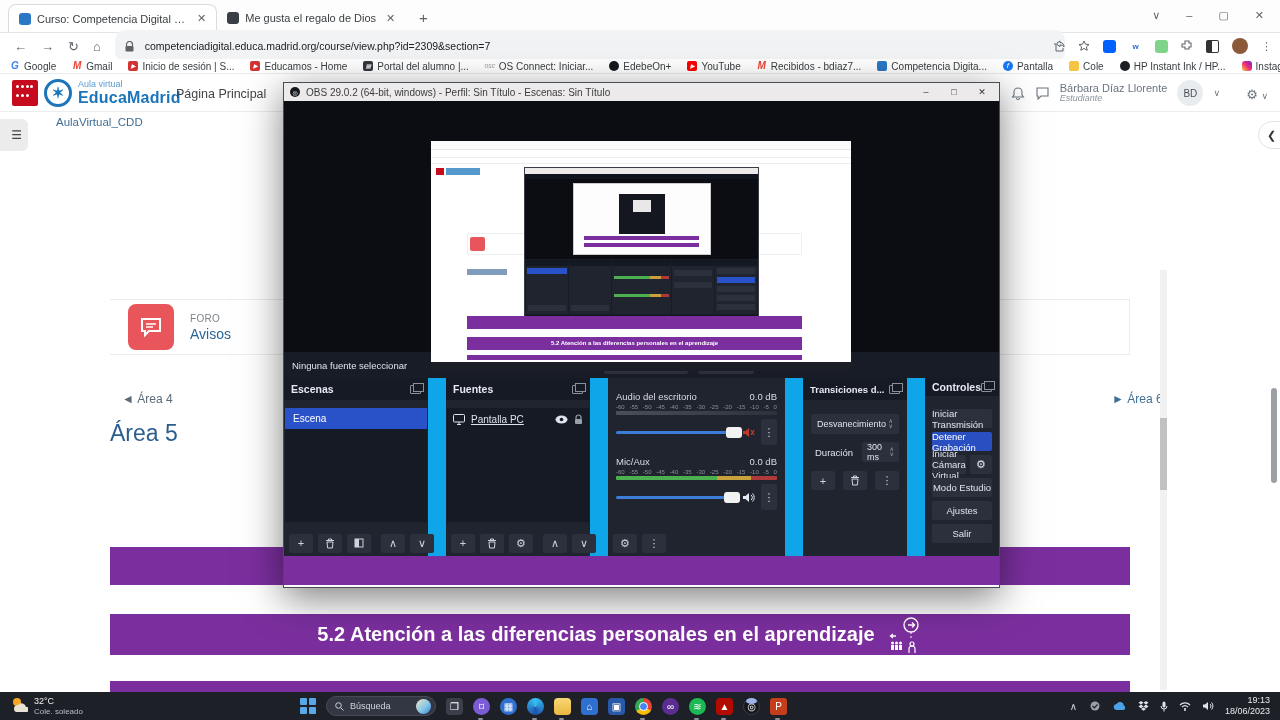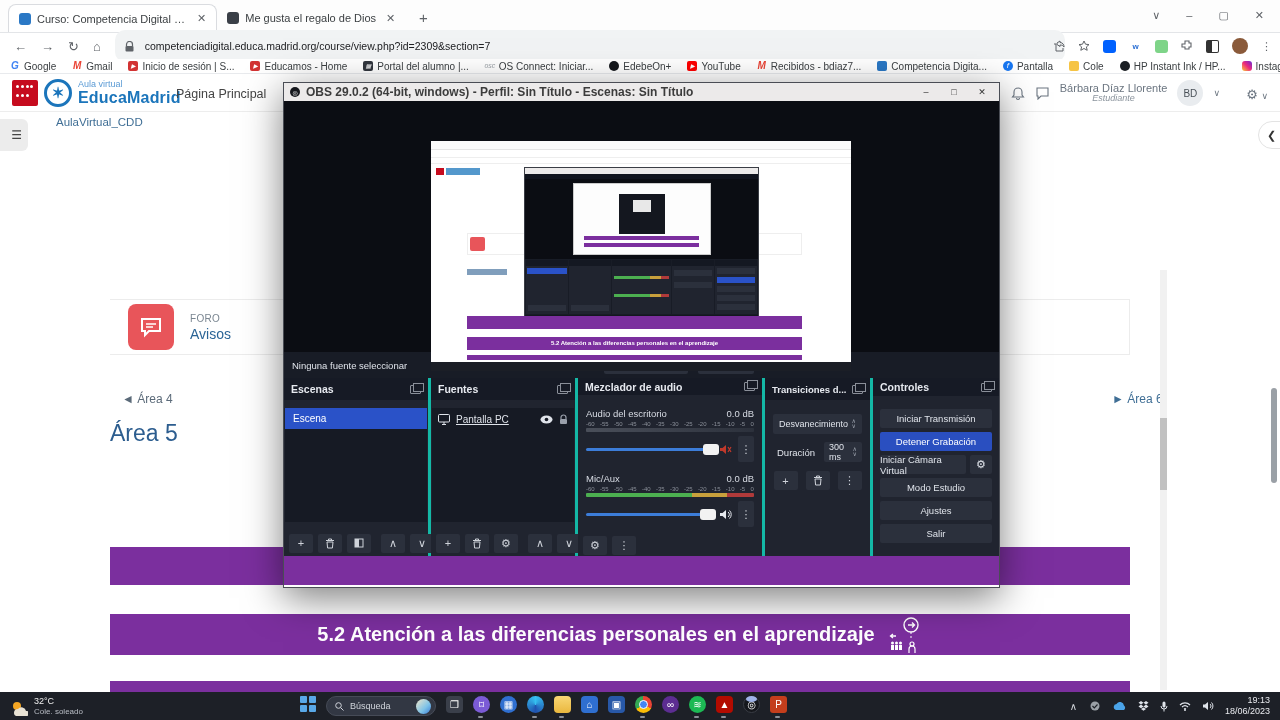--- a/index.html
+++ b/index.html
@@ -42,21 +42,21 @@
   
   #pageheader { position:absolute; top:75px; left:0; width:1280px; height:37px; background:#fff; border-bottom:1px solid #ededed; }
   #logo { position:absolute; left:12px; top:4px; display:flex; align-items:center; gap:6px; }
   #flag { width:26px; height:26px; background:#c60b1e; border-radius:2px; display:grid; grid-template-columns:repeat(4,1fr); padding:5px 4px; gap:1px; }
   #flag i { width:3px; height:3px; background:#fff; border-radius:50%; }
   #logo-star { width:28px; height:28px; border:3px solid #1b75bb; border-radius:50%; color:#1b75bb; font-size:15px; line-height:22px; text-align:center; font-weight:bold; }
   .logo-small { font-size:9px; color:#5b9bd5; }
   .logo-name { font-size:16px; font-weight:bold; color:#1b75bb; letter-spacing:.2px; }
   #topnav { position:absolute; left:176px; top:12px; display:flex; gap:28px; font-size:12.5px; color:#444; }
   #userbox { position:absolute; right:60px; top:5px; display:flex; align-items:center; gap:10px; }
-  .uname { font-size:11px; color:#6b7580; text-align:center; line-height:1.1; }
+  .uname { font-size:11px; color:#6b7580; text-align:left; line-height:1.1; }
   .urole { font-size:9px; font-style:italic; color:#8a939c; }
   #bd { width:26px; height:26px; border-radius:50%; background:#e9ecef; color:#495057; font-size:10px; display:flex; align-items:center; justify-content:center; }
   .chev { color:#6b7580; font-size:9px; }
   #gearbox { position:absolute; right:12px; top:12px; color:#6b7580; font-size:13px; }
   #drawer-btn { position:absolute; left:-14px; top:119px; width:42px; height:32px; background:#ececec; border-radius:6px; display:flex; align-items:center; justify-content:flex-end; padding-right:6px; color:#444; font-size:12px; }
   #breadcrumb { position:absolute; left:56px; top:116px; font-size:11.5px; color:#3f6e95; }
   #foro-card { position:absolute; left:110px; top:299px; width:1020px; height:56px; background:#fff; border:1px solid #ececec; border-left:none; display:flex; align-items:center; padding-left:18px; gap:16px; }
   #foro-icon { width:46px; height:46px; background:#e8555a; border-radius:8px; display:flex; align-items:center; justify-content:center; }
   .foro-type { font-size:10px; color:#7a8691; letter-spacing:.3px; }
   .foro-link { font-size:14px; color:#2a6496; margin-top:2px; }
@@ -69,21 +69,21 @@
   #banner .btxt { color:#fff; font-size:20px; font-weight:bold; }
   #pbar3 { top:681px; height:12px; }
   #page-scroll { position:absolute; left:1160px; top:270px; width:7px; height:420px; background:#f1f1f1; }
   #page-thumb { position:absolute; left:1160px; top:418px; width:7px; height:72px; background:#c1c1c1; }
   #edge-thumb { position:absolute; left:1271px; top:388px; width:6px; height:95px; background:#9aa0a6; border-radius:3px; }
   #right-drawer-btn { position:absolute; right:-10px; top:121px; width:32px; height:28px; background:#fff; border:1px solid #e3e3e3; border-radius:14px 0 0 14px; display:flex; align-items:center; padding-left:8px; color:#333; font-size:11px; }
 
   
   #obs { position:absolute; left:283px; top:82px; width:717px; height:506px; box-shadow:0 10px 36px rgba(0,0,0,.5); border:1px solid #4a4d55; }
   #obs-titlebar { height:18px; background:#eceaea; display:flex; align-items:center; padding:0 6px; gap:6px; }
-  #obs-titlebar .ttl { font-size:12px; color:#3c3c3c; flex:1; white-space:nowrap; overflow:hidden;font-weight:bold; }
+  #obs-titlebar .ttl { font-size:10px; color:#3c3c3c; flex:1; white-space:nowrap; overflow:hidden; }
   #obs-logo { width:10px; height:10px; border-radius:50%; background:#15171c; color:#fff; font-size:6px; display:flex; align-items:center; justify-content:center; }
   .tbtn { font-size:9px; color:#333; width:22px; text-align:center; }
   #obs-menubar { height:17px; background:#10141e; display:flex; align-items:center; gap:16px; padding:0 10px; font-size:9.5px; color:#e4e7ee; }
   #obs-menubar .dim { color:#8a8f9a; }
   #obs-preview { height:251px; background:#0b0d13; position:relative; }
 
   
   #mini { position:absolute; left:147px; top:40px; width:420px; height:230px; background:#fff; overflow:hidden; }
   .m-strip1 { position:absolute; top:0; left:0; right:0; height:9px; background:#fbfbfb; border-bottom:1px solid #e5e5e5; }
   .m-strip2 { position:absolute; top:9px; left:0; right:0; height:8px; background:#fff; border-bottom:1px solid #eee; }
@@ -109,21 +109,21 @@
   .mo-dock::before { content:""; position:absolute; top:0; left:0; right:0; height:6px; background:#141822; }
   .mo-sel { position:absolute; top:8px; left:1px; right:1px; height:6px; background:#2a52c8; }
   .mo-meter { position:absolute; top:14px; left:2px; right:2px; height:3px; background:linear-gradient(90deg,#4caf50 65%,#c8a03c 65%,#c8a03c 85%,#b03a3a 85%); }
   .mo-btn { position:absolute; left:2px; right:2px; height:6px; background:#2b303c; }
   .mo-btn.b2 { background:#2a52c8; }
   .mo-status { height:5px; background:#14171f; }
 
   #obs-srcbar { height:26px; background:#181c26; display:flex; align-items:center; padding:0 8px; gap:10px; }
   #obs-srcbar .nosrc { font-size:9.5px; color:#dfe3ea; width:150px; }
   .srcbtn { display:flex; align-items:center; gap:4px; background:#2b303c; border-radius:2px; color:#9aa0ab; font-size:9.5px; padding:3px 9px; }
-  #obs-docks { height:178px; background:#14b8a6; display:flex; gap:3px; }
+  #obs-docks { height:178px; background:#0ea5e9; display:flex; gap:18px; }
   .dock { background:#20242f; display:flex; flex-direction:column; }
   .dock-h { height:22px; background:#161a25; display:flex; align-items:center; justify-content:space-between; padding:0 7px; font-size:10.5px; font-weight:bold; color:#e6e9ef; }
   .popout { width:11px; height:9px; border:1px solid #8a8f99; border-radius:1px; position:relative; }
   .popout::after { content:""; position:absolute; left:2px; top:-3px; width:9px; height:7px; border:1px solid #8a8f99; background:#161a25; }
   .dock-body { flex:1; background:#161a24; margin:8px 1px; position:relative; }
   .dock-foot { height:26px; display:flex; align-items:center; gap:5px; padding:0 5px; }
   .ibtn { min-width:24px; height:19px; background:#2b303c; border-radius:2px; color:#cfd3da; font-size:11px; display:flex; align-items:center; justify-content:center; }
   .scene-row { height:21px; background:#2a52c8; color:#fff; font-size:10px; display:flex; align-items:center; padding:0 8px; }
   .src-row { height:22px; color:#dfe3ea; font-size:10px; display:flex; align-items:center; gap:6px; padding:0 6px;text-decoration:underline; }
   .src-row .sp { flex:1; }
@@ -152,24 +152,24 @@
   .cbtn.active { background:#2a4fc0; color:#fff; }
   .cam-row { display:flex; gap:4px; }
   .cam-row .cbtn { flex:1; }
   .cam-gear { width:22px; height:19px; background:#2b303c; border-radius:2px; color:#dfe3ea; font-size:11px; display:flex; align-items:center; justify-content:center; }
   #obs-status { height:16px; background:#14171f; display:flex; align-items:center; justify-content:flex-end; gap:14px; padding:0 14px; font-size:9.5px; color:#c8ccd4; }
   .recdot { width:7px; height:7px; background:#c0392b; border-radius:1px; display:inline-block; margin-right:4px; }
   .grip { color:#555; font-size:8px; }
 
   
   #taskbar { position:absolute; left:0; top:692px; width:1280px; height:28px; background:#1d2027; display:flex; align-items:center; }
-  #weather { display:flex; align-items:flex-end; gap:6px; padding-left:10px; width:170px; }
+  #weather { display:flex; align-items:flex-start; gap:6px; padding-left:10px; width:170px; }
   #weather .t { font-size:9px; color:#eee; line-height:1.15; }
   #weather .c { font-size:8px; color:#b8bcc4; }
-  #tb-center { display:flex; align-items:flex-start; gap:10px; margin-left:130px; }
+  #tb-center { display:flex; align-items:center; gap:10px; margin-left:130px; }
   #startbtn { width:16px; height:16px; display:grid; grid-template-columns:7px 7px; grid-template-rows:7px 7px; gap:2px; }
   #startbtn i { background:#59a8e8; border-radius:1px; }
   #searchpill { width:110px; height:20px; background:#323743; border:1px solid #464b57; border-radius:10px; display:flex; align-items:center; gap:6px; padding:0 4px 0 8px; }
   #searchpill .q { font-size:9px; color:#cfd3da; flex:1; }
   #sp-img { width:15px; height:15px; border-radius:50%; background:linear-gradient(135deg,#f2e6c9,#7ec3e8 60%,#3a7bd5); }
   .tbi { width:17px; height:17px; border-radius:4px; display:flex; align-items:center; justify-content:center; font-size:10px; color:#fff; position:relative; }
   .dot::after { content:""; position:absolute; bottom:-5px; left:5px; width:5px; height:2px; border-radius:1px; background:#8b8f98; }
   .dot.on::after { width:11px; left:2px; background:#9fb4e8; }
   .i-taskview { background:#3a3f4a; }
   .i-cam { background:#7b5bd6; border-radius:50%; }
@@ -532,24 +532,20 @@
               </svg>
             </span>
           <span class="ibtn">⚙</span>
           <span style="flex:1"></span>
           <span class="ibtn">∧</span>
           <span class="ibtn">∨</span>
         </div>
       </div>
 
       <div class="dock" style="width:184px">
-        <div class="dock-h">
-            <span>Mezclador de audio</span>
-            <span class="popout"></span>
-          </div>
         <div class="dock-body" style="background:#20242f">
           <div class="mx-ch">
             <div class="mx-top">
                 <span>Audio del escritorio</span>
                 <span>0.0 dB</span>
               </div>
             <div class="mx-ticks">
                 <span>-60</span>
                 <span>-55</span>
                 <span>-50</span>

